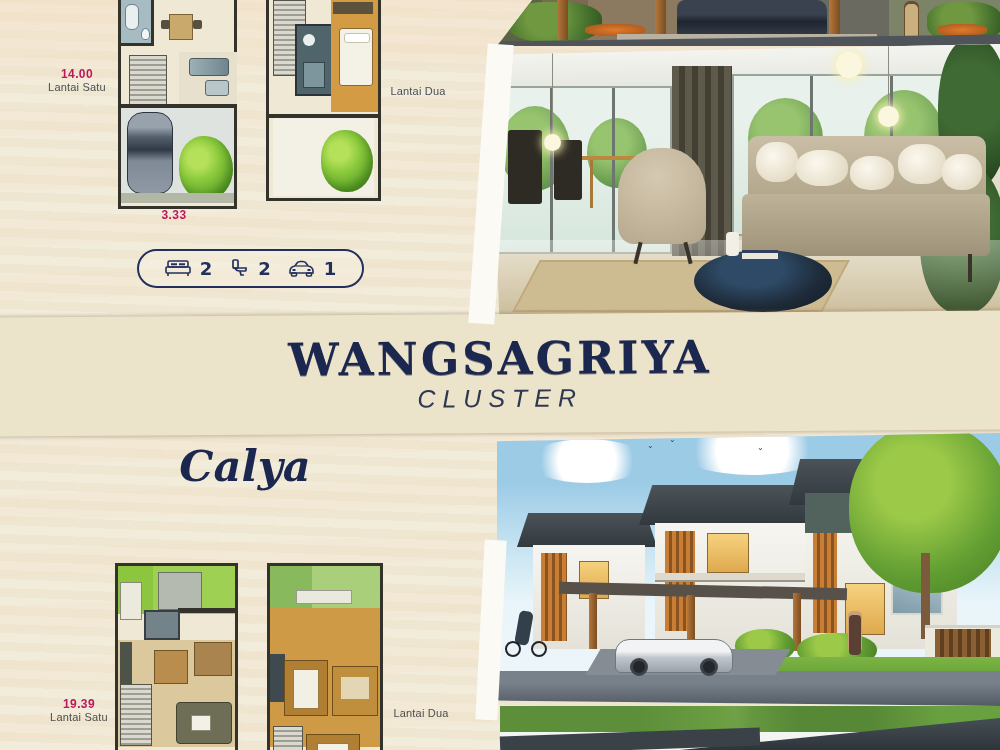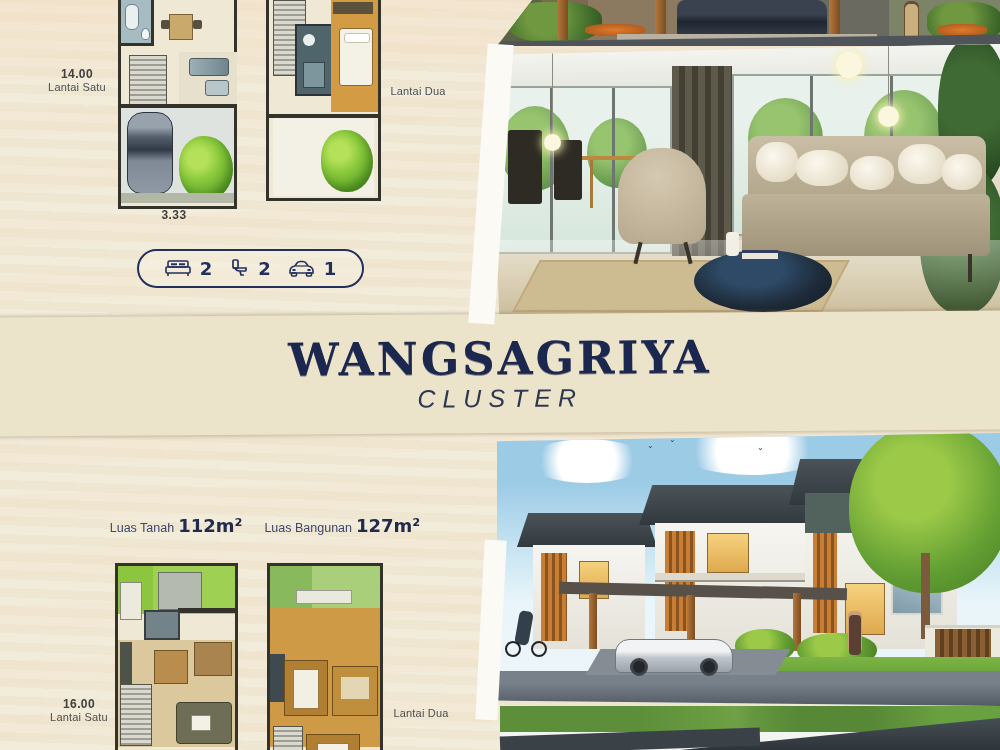--- a/index.html
+++ b/index.html
@@ -83,21 +83,21 @@
   .pd-bed1{left:14px;top:52px;width:44px;height:56px;background:#b07f33;border:1px solid #6e4e1d;}
   .pd-bed1m{left:8px;top:8px;width:26px;height:40px;background:#f2efe4;border:1px solid #9a7a40;}
   .pd-room2{left:62px;top:58px;width:46px;height:50px;background:#c08f3e;border:1px solid #6e4e1d;}
   .pd-rug2{left:8px;top:10px;width:28px;height:22px;background:#e3d6b4;}
   .pd-stairs{left:3px;top:118px;width:30px;height:62px;}
   .pd-bed2{left:36px;top:126px;width:54px;height:55px;background:#b07f33;border:1px solid #6e4e1d;}
   .pd-bed2m{left:10px;top:8px;width:32px;height:44px;background:#f4f2e8;border:1px solid #9a7a40;}
 
   
   .lbl{color:#4a4f52;font-size:11px;line-height:13px;text-align:center;letter-spacing:.2px;}
-  .lbl b{color:#404040;font-size:12px;letter-spacing:.4px;}
+  .lbl b{color:#be185d;font-size:12px;letter-spacing:.4px;}
 
   
   .pill{left:137px;top:249px;width:227px;height:39px;border:2.5px solid #23305c;border-radius:20px;
         display:flex;align-items:center;justify-content:center;gap:9px;background:rgba(246,240,224,.5);}
   .pill .cnt{color:#23305c;font-weight:bold;font-size:18px;font-family:"DejaVu Sans",sans-serif;}
   .pill svg{display:block;}
 
   
   .band{left:-8px;top:314px;width:1016px;height:119px;background:#ebe3ca;
         box-shadow:0 -2px 3px rgba(120,100,60,.25), 0 2px 3px rgba(120,100,60,.25);
@@ -338,24 +338,21 @@
     <div class="abs lv-table"></div>
     <div class="abs lv-books"></div>
     <div class="abs lv-vase"></div>
   </div>
 
   <div class="abs band">
     <div class="brand-title">WANGSAGRIYA</div>
     <div class="brand-sub">CLUSTER</div>
   </div>
 
-  <div class="abs unit-specs">
-    <span><span>Luas Tanah</span><b>112m²</b></span>
-    <span><span>Luas Bangunan</span><b>127m²</b></span>
-  </div>
+  <div class="abs unit-name">Calya</div>
 
   <div class="abs plan plan-c">
     <div class="room pc-garden">
       <div class="room pc-patio"></div>
     </div>
     <div class="room pc-gwall"></div>
     <div class="room pc-closet"></div>
     <div class="room pc-bath"></div>
     <div class="room pc-floor">
       <div class="room pc-counter"></div>
@@ -382,21 +379,21 @@
       </div>
       <div class="room stairs pd-stairs"></div>
       <div class="room pd-bed2">
         <div class="room pd-bed2m"></div>
       </div>
 
     </div>
   </div>
 
   <div class="abs lbl" style="left:46px;top:698px;width:66px;">
-    <b>16.00</b><br>
+    <b>19.39</b><br>
     <span>Lantai Satu</span>
   </div>
   <div class="abs lbl" style="left:386px;top:707px;width:70px;">
     <span>Lantai Dua</span>
   </div>
 
   <div class="abs photo-house">
     <div class="abs hs-cloud" style="left:30px;top:6px;width:120px;height:44px;"></div>
     <div class="abs hs-cloud" style="left:180px;top:-8px;width:150px;height:50px;"></div>
     <span class="hs-bird" style="left:150px;top:8px;">⌄</span>

